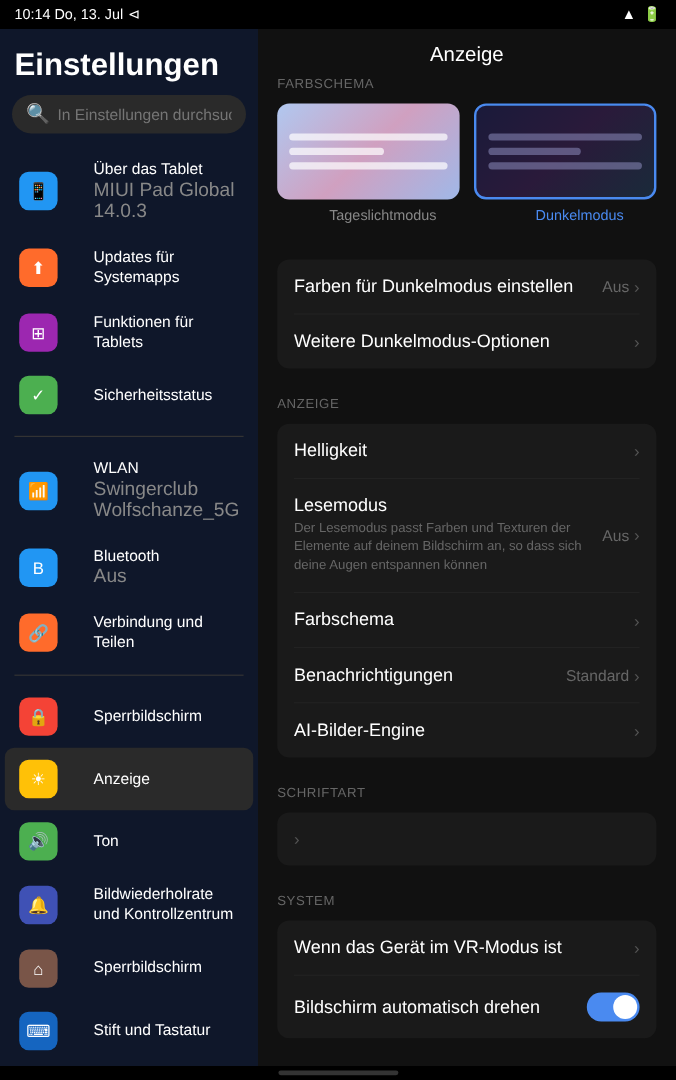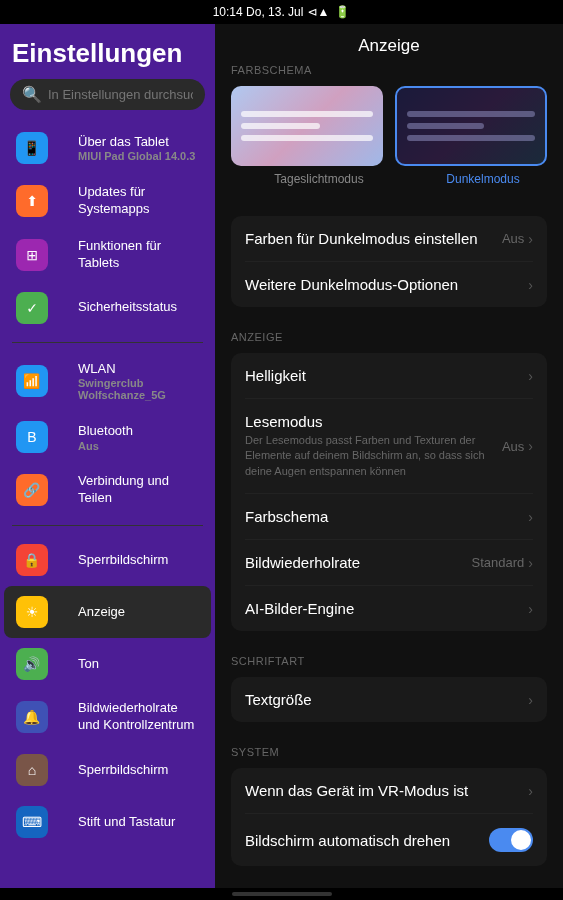--- a/index.html
+++ b/index.html
@@ -10,42 +10,42 @@
       width: 563px;
       height: 900px;
       overflow: hidden;
       display: flex;
       flex-direction: column;
     }
 
     
     .status-bar {
       display: flex;
-      justify-content: center;
-      align-items: center;
-      padding: 4px 28px;
+      justify-content: space-between;
+      align-items: center;
+      padding: 4px 12px;
       font-size: 12px;
       color: #fff;
       height: 24px;
       flex-shrink: 0;
     }
     .status-left { display: flex; align-items: center; gap: 4px; }
     .status-right { display: flex; align-items: center; gap: 6px; }
 
     
     .main-layout {
       display: flex;
       flex: 1;
       overflow: hidden;
     }
 
     
     .sidebar {
       width: 215px;
-      background: #4c1d95;
+      background: #0f172a;
       display: flex;
       flex-direction: column;
       flex-shrink: 0;
       overflow-y: auto;
       padding-bottom: 8px;
     }
     .sidebar-title {
       font-size: 26px;
       font-weight: 600;
       padding: 14px 12px 10px;
@@ -83,21 +83,21 @@
       height: 32px;
       border-radius: 8px;
       display: flex;
       align-items: center;
       justify-content: center;
       font-size: 16px;
       flex-shrink: 0;
     }
     .sidebar-item-text { display: flex; flex-direction: column; margin-left: 20px; }
     .sidebar-item-label { font-size: 13px; color: #fff; font-weight: 400; line-height: 1.3; }
-    .sidebar-item-sub { font-size: 11px; color: #888; font-weight: bold; }
+    .sidebar-item-sub { font-size: 16px; color: #888; }
     .sidebar-divider {
       height: 1px;
       background: #333;
       margin: 8px 12px;
     }
 
     
     .right-panel {
       flex: 1;
       background: #111;
@@ -483,21 +483,21 @@
 
           </div>
           <div class="setting-row-right">
 
             <span class="chevron">›</span>
           </div>
         </div>
 
         <div class="setting-row">
           <div class="setting-row-left">
-            <div class="setting-row-title">Bildwiederholrate</div>
+            <div class="setting-row-title">Benachrichtigungen</div>
 
           </div>
           <div class="setting-row-right">
             <span>Standard</span>
 
             <span class="chevron">›</span>
           </div>
         </div>
 
         <div class="setting-row">
@@ -509,24 +509,20 @@
 
             <span class="chevron">›</span>
           </div>
         </div>
       </div>
         </div>
         <div class="section">
           <div class="section-label">SCHRIFTART</div>
           <div class="section-rows">
         <div class="setting-row">
-          <div class="setting-row-left">
-            <div class="setting-row-title">Textgröße</div>
-
-          </div>
           <div class="setting-row-right">
 
             <span class="chevron">›</span>
           </div>
         </div>
       </div>
         </div>
         <div class="section">
           <div class="section-label">SYSTEM</div>
           <div class="section-rows">

